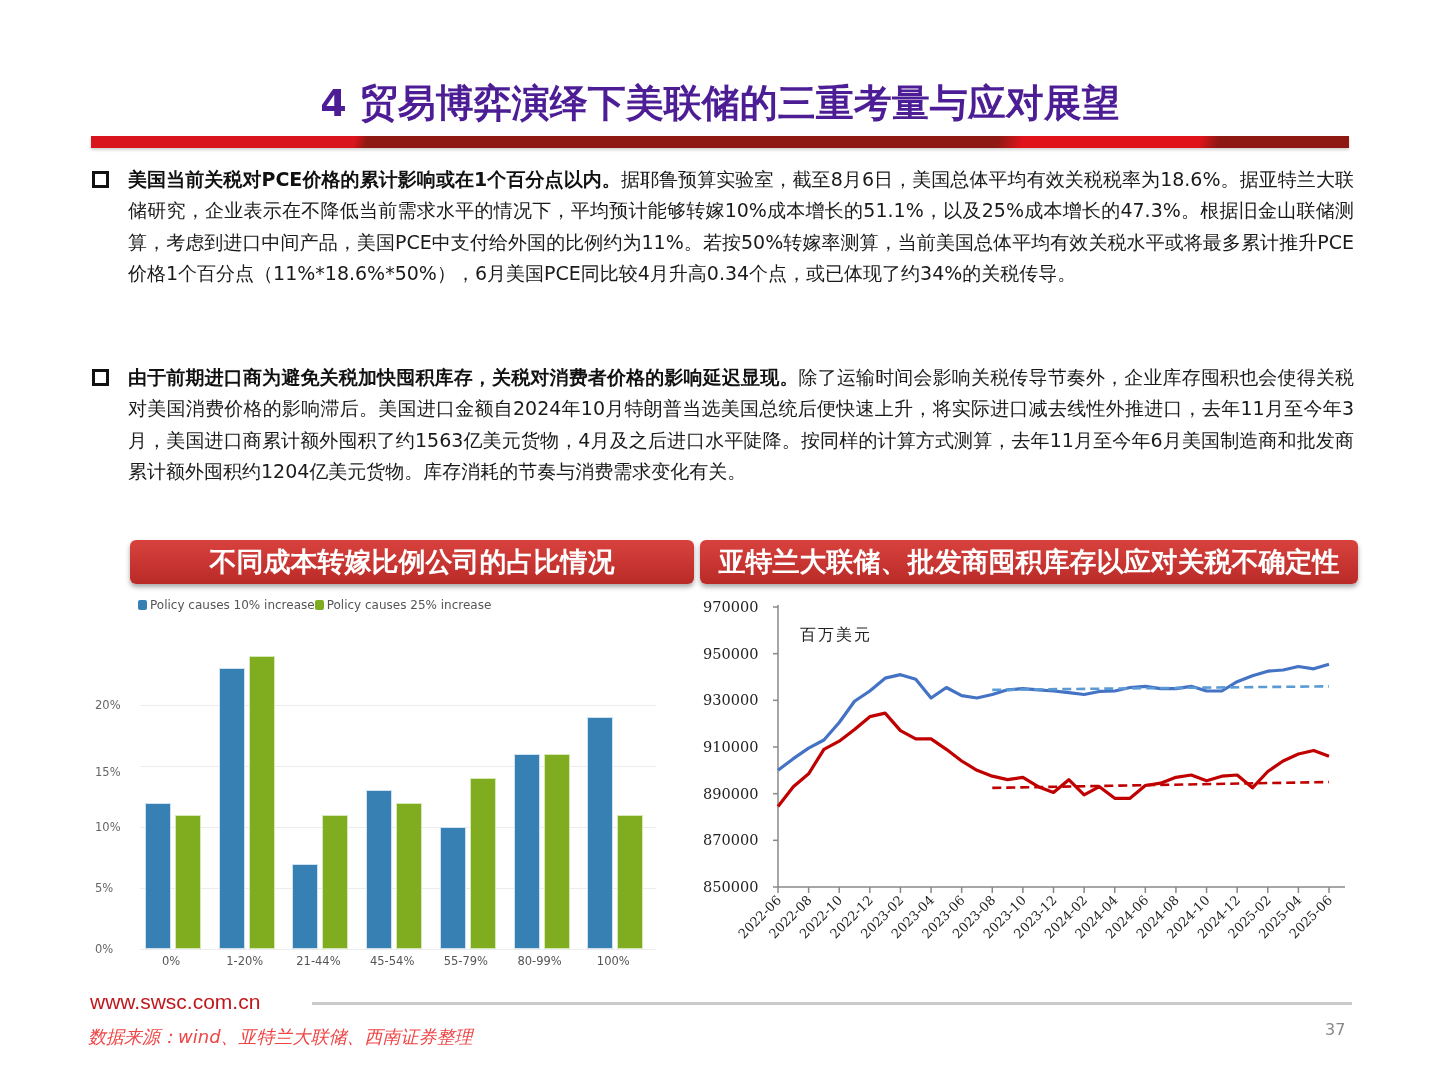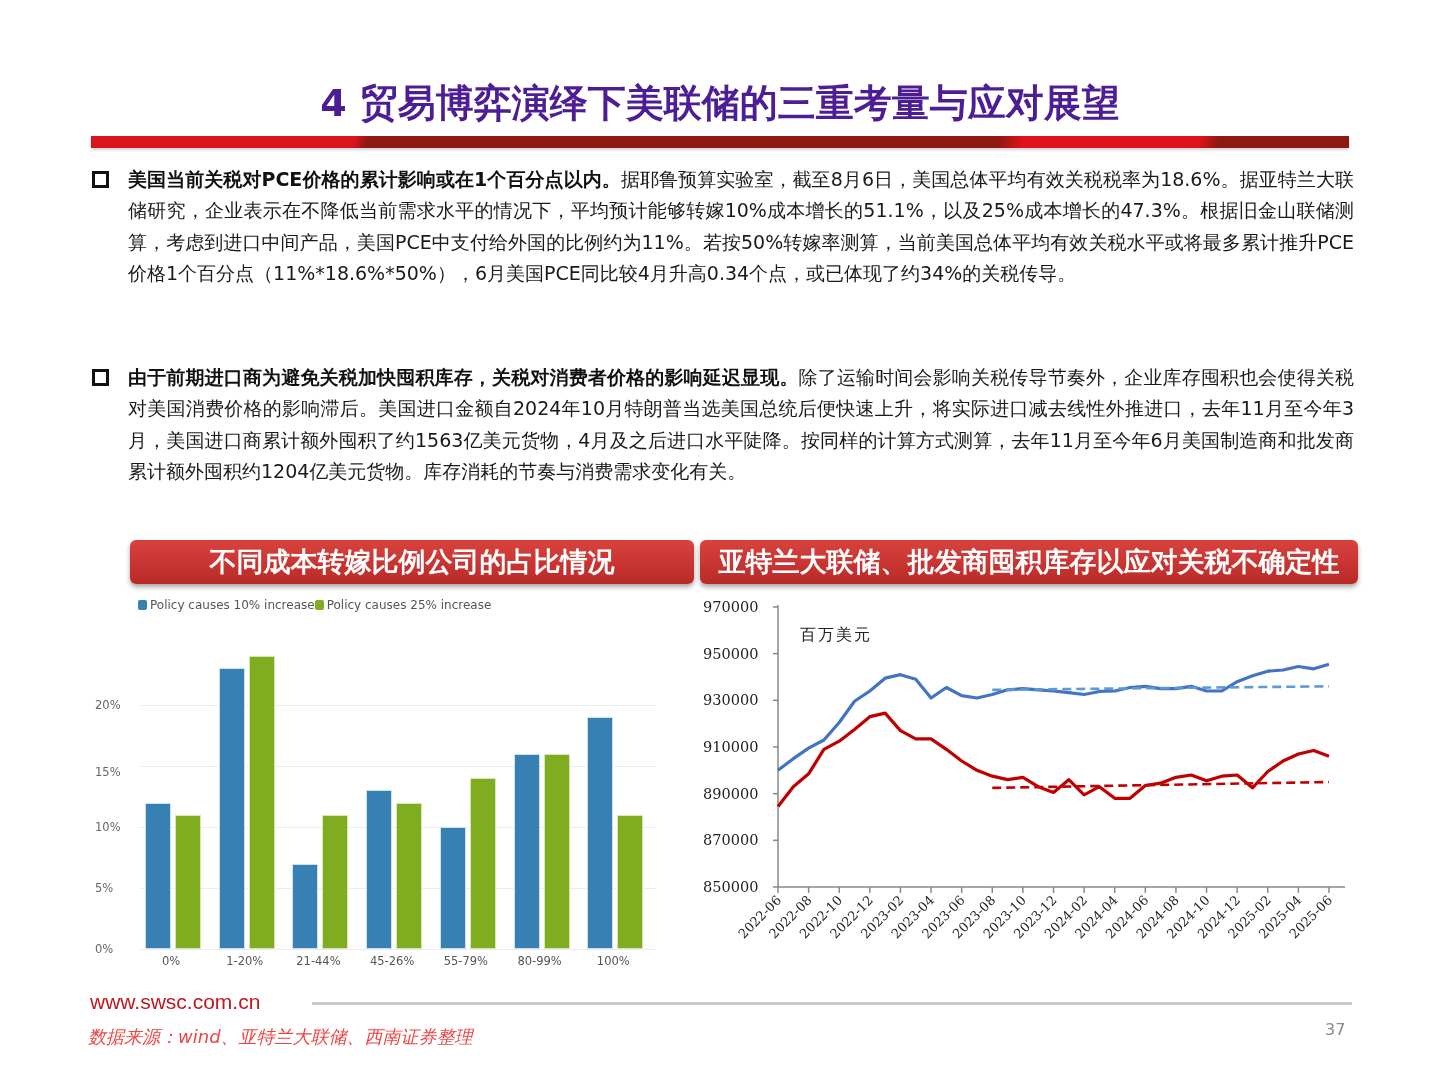--- a/index.html
+++ b/index.html
@@ -118,21 +118,21 @@
       <div class="xcat" style="left: 67.7143px;">1-20%</div>
       <div class="group" style="left: 149.429px;">
         <div class="bar b10" style="height: 85.4px;"></div>
         <div class="bar b25" style="height: 134.2px;"></div>
       </div>
       <div class="xcat" style="left: 141.429px;">21-44%</div>
       <div class="group" style="left: 223.143px;">
         <div class="bar b10" style="height: 158.6px;"></div>
         <div class="bar b25" style="height: 146.4px;"></div>
       </div>
-      <div class="xcat" style="left: 215.143px;">45-26%</div>
+      <div class="xcat" style="left: 215.143px;">45-54%</div>
       <div class="group" style="left: 296.857px;">
         <div class="bar b10" style="height: 122px;"></div>
         <div class="bar b25" style="height: 170.8px;"></div>
       </div>
       <div class="xcat" style="left: 288.857px;">55-79%</div>
       <div class="group" style="left: 370.571px;">
         <div class="bar b10" style="height: 195.2px;"></div>
         <div class="bar b25" style="height: 195.2px;"></div>
       </div>
       <div class="xcat" style="left: 362.571px;">80-99%</div>

